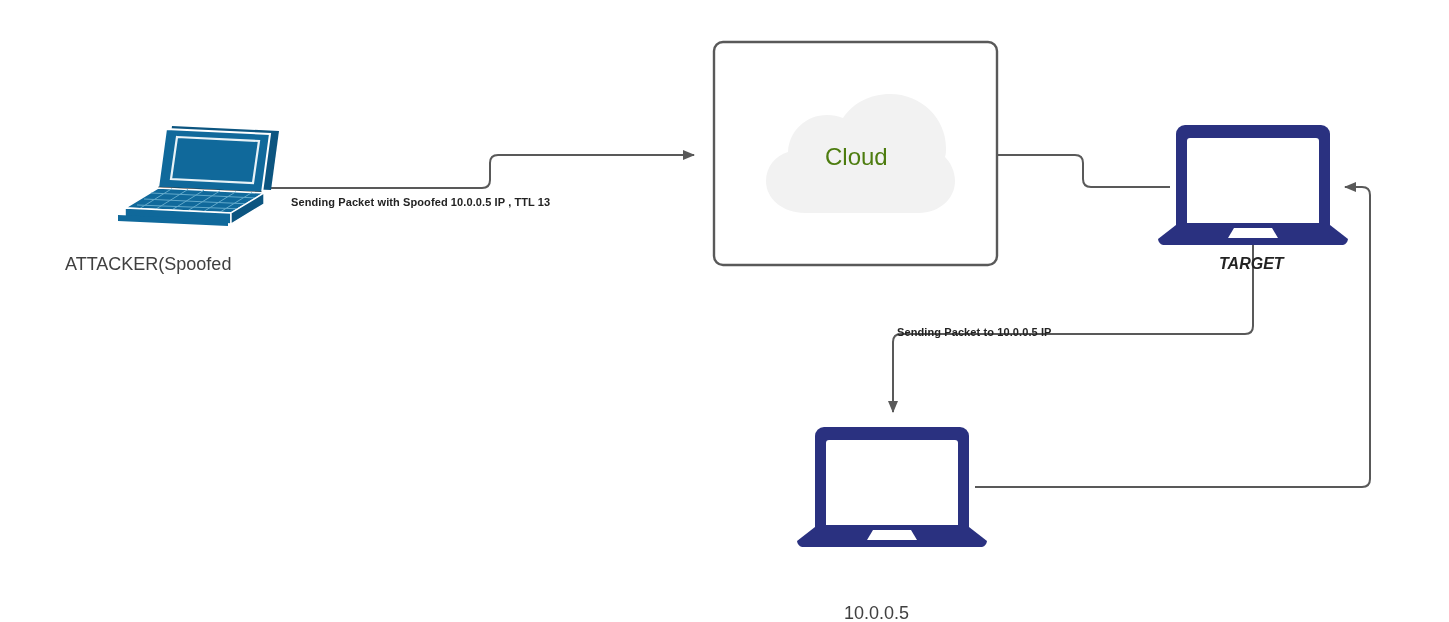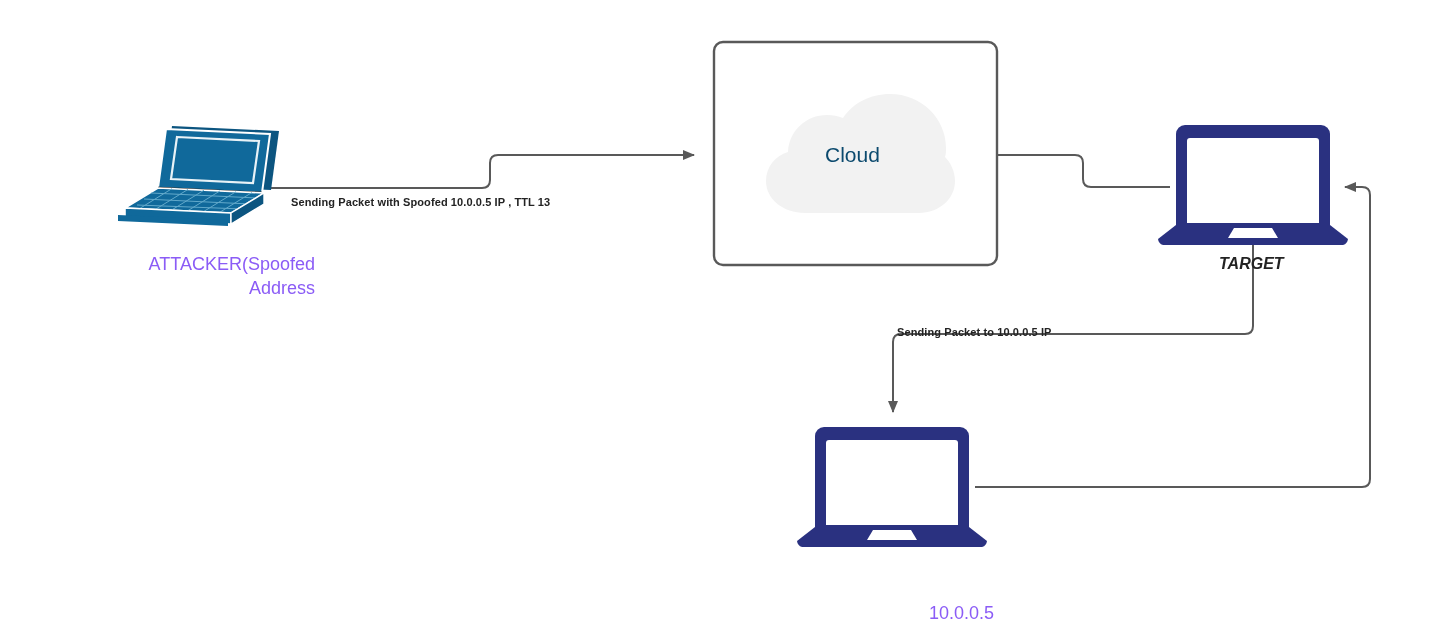--- a/index.html
+++ b/index.html
@@ -34,29 +34,29 @@
     font-weight: bold;
     font-size: 11px;
     letter-spacing: 0.1px;
   }
   .lbl-italic {
     font-weight: bold;
     font-style: italic;
     font-size: 16px;
   }
   .lbl-cloud {
-    font-size: 21px;
-    color: #0c4a6e;
+    font-size: 24px;
+    color: #4d7c0f;
   }
   .node-caption {
     position: absolute;
-    text-align: right;
+    text-align: left;
     line-height: 24px;
     font-size: 18px;
-    color: #8b5cf6;
+    color: #404040;
   }
 </style>
 </head>
 <body>
 
 <div id="canvas">
 
   <svg id="diagram-svg" viewBox="0 0 1449 622">
     <defs>
       <marker id="arrow-right" markerWidth="12" markerHeight="10" refX="11" refY="5" orient="auto" markerUnits="userSpaceOnUse">
@@ -156,21 +156,20 @@
         <path d="M815,436 a9,9 0 0 1 9,-9 h136 a9,9 0 0 1 9,9 v96 h-154 z" fill="#2A3180"></path>
         <path d="M826,443 a3,3 0 0 1 3,-3 h126 a3,3 0 0 1 3,3 v82 h-132 z" fill="#ffffff"></path>
         <path d="M815,527 h154 l18,14 a7,7 0 0 1 -5,6 h-180 a7,7 0 0 1 -5,-6 z" fill="#2A3180"></path>
         <path d="M873,530 h38 l6,10 h-50 z" fill="#ffffff"></path>
       </g>
     </g>
   </svg>
 
   <div class="node-caption" style="left:65px; top:252px; width:250px;">
     <div>ATTACKER(Spoofed</div>
-    <div>Address</div>
   </div>
 
   <div class="lbl lbl-cloud" style="left:825px; top:143px;">Cloud</div>
 
   <div class="lbl lbl-italic" style="left:1219px; top:255px;">TARGET</div>
 
   <div class="node-caption" style="left:844px; top:554px; width:150px;margin-top:47px;">10.0.0.5</div>
 
   <div class="lbl lbl-bold" style="left:291px; top:196px;">Sending Packet with Spoofed 10.0.0.5 IP , TTL 13</div>
 

